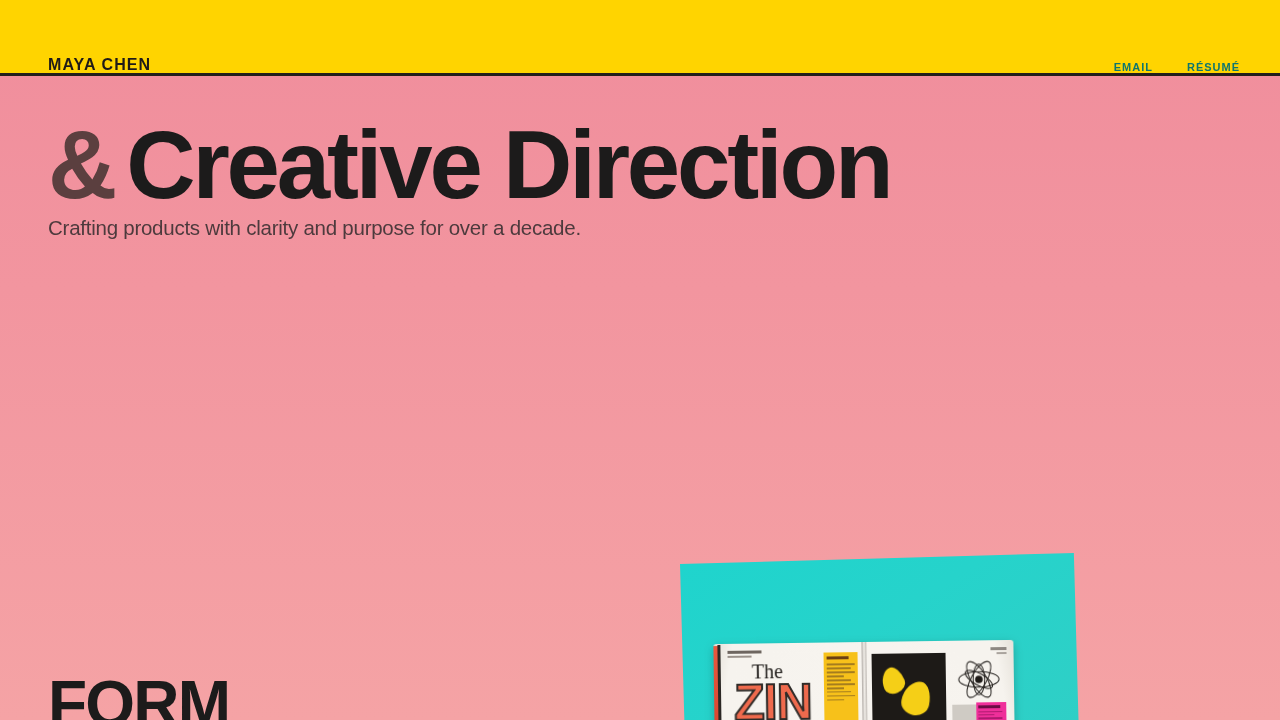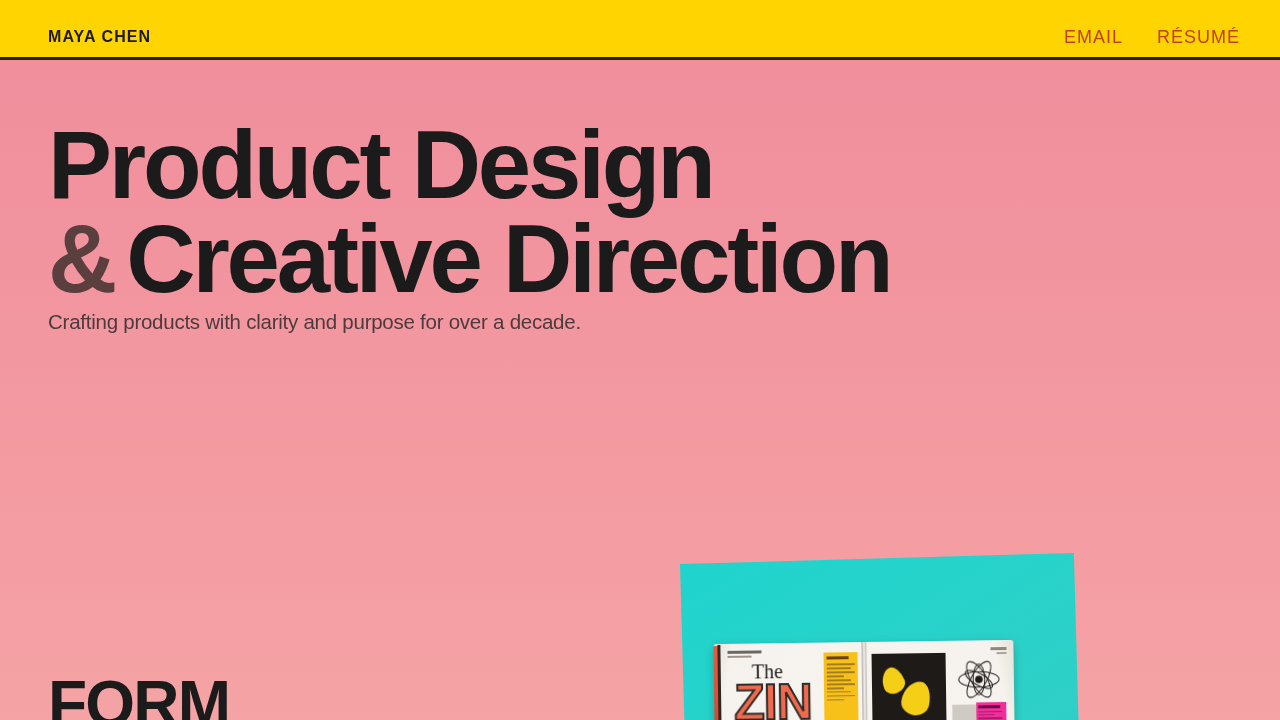--- a/index.html
+++ b/index.html
@@ -17,49 +17,49 @@
     height: 720px;
     background: linear-gradient(180deg, #f08d9c 0%, #f2959f 40%, #f5a3a5 100%);
     overflow: hidden;
   }
 
   
   .navbar {
     position: absolute;
     top: 0; left: 0;
     width: 1280px;
-    height: 60px;
+    height: 76px;
     background: #ffd400;
     border-bottom: 3px solid #231f1c;
     display: flex;
-    align-items: center;
+    align-items: flex-end;
     justify-content: space-between;
     padding: 16px 40px 0 48px;
     z-index: 30;
   }
 
   .brand {
     font-size: 16px;
     font-weight: bold;
     letter-spacing: 1.1px;
     color: #1f1b18;
     line-height: 1;
   }
 
   .nav-links {
     display: flex;
     align-items: center;
     gap: 34px;
   }
 
   .nav-link {
-    font-size: 18px;
-    font-weight: normal;
+    font-size: 11px;
+    font-weight: bold;
     letter-spacing: 1.0px;
-    color: #c2410c;
+    color: #0f766e;
     text-decoration: none;
     line-height: 1;
   }
 
   
   .hero {
     position: absolute;
     top: 118px;
     left: 48px;
     z-index: 20;
@@ -291,21 +291,20 @@
   <header class="navbar">
     <div class="brand">MAYA CHEN</div>
     <nav class="nav-links">
       <a class="nav-link" href="#">EMAIL</a>
       <a class="nav-link" href="#">RÉSUMÉ</a>
     </nav>
   </header>
 
   <section class="hero">
     <h1 class="headline">
-      <span class="headline-line">Product Design</span>
       <span class="headline-line"><span class="amp">&amp;</span><span>Creative Direction</span></span>
     </h1>
     <p class="subhead">
       <span class="subhead-line">Crafting products with clarity and purpose for over a decade.</span>
     </p>
   </section>
 
   <div class="section-word">FORM</div>
 
   <figure class="mag-figure">

